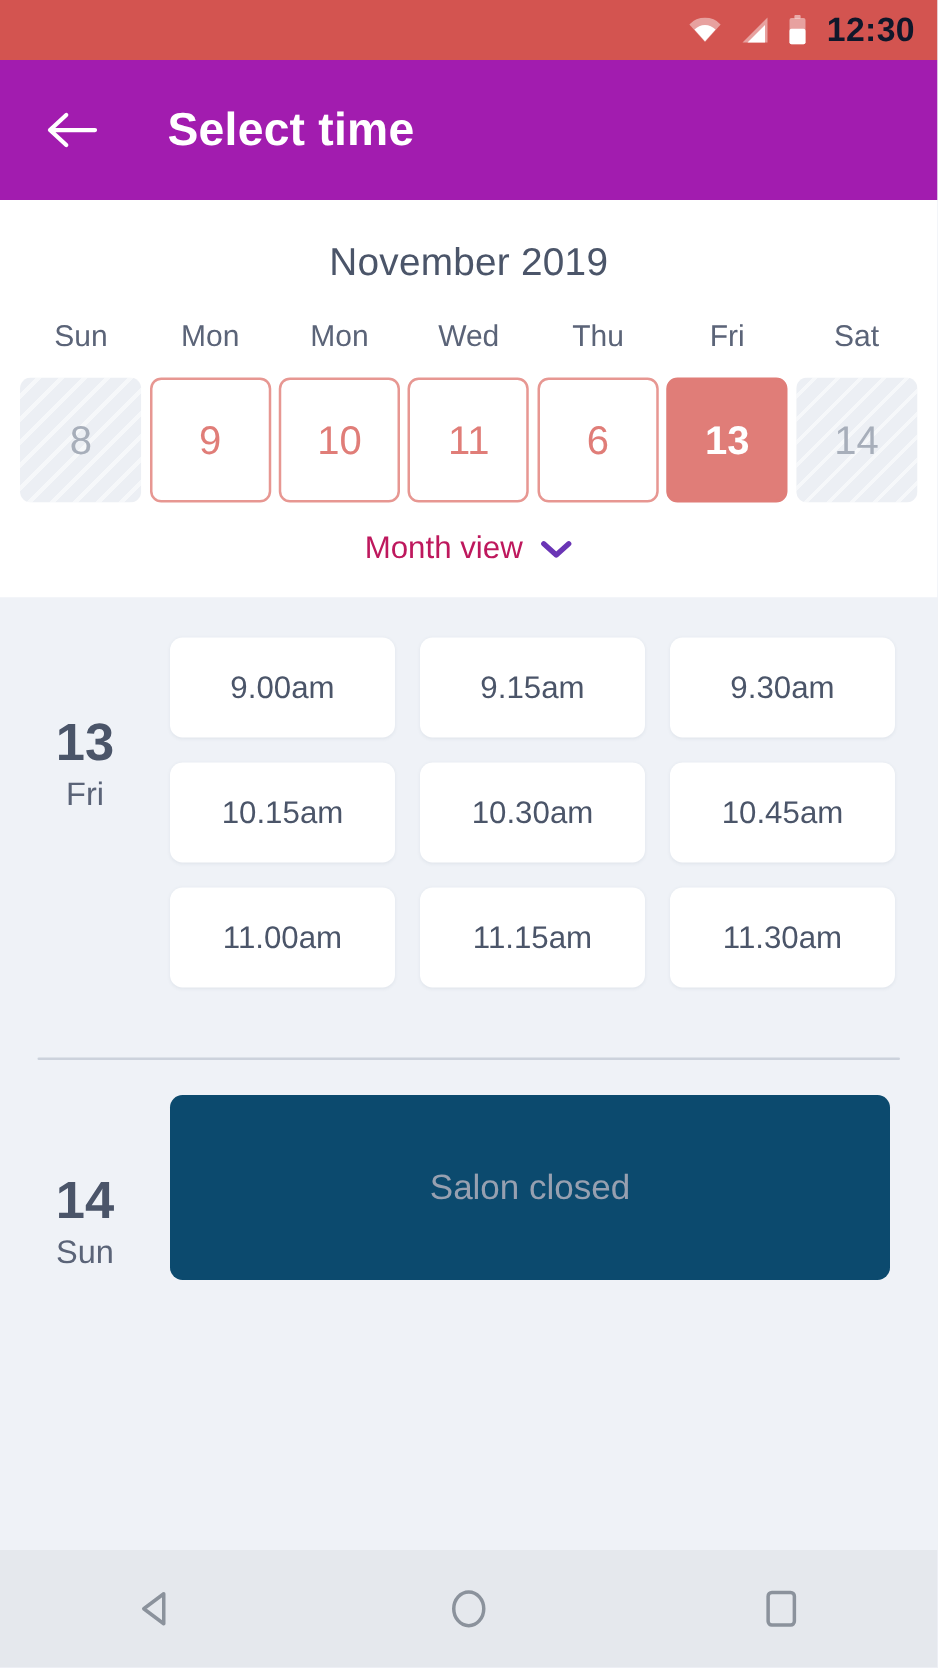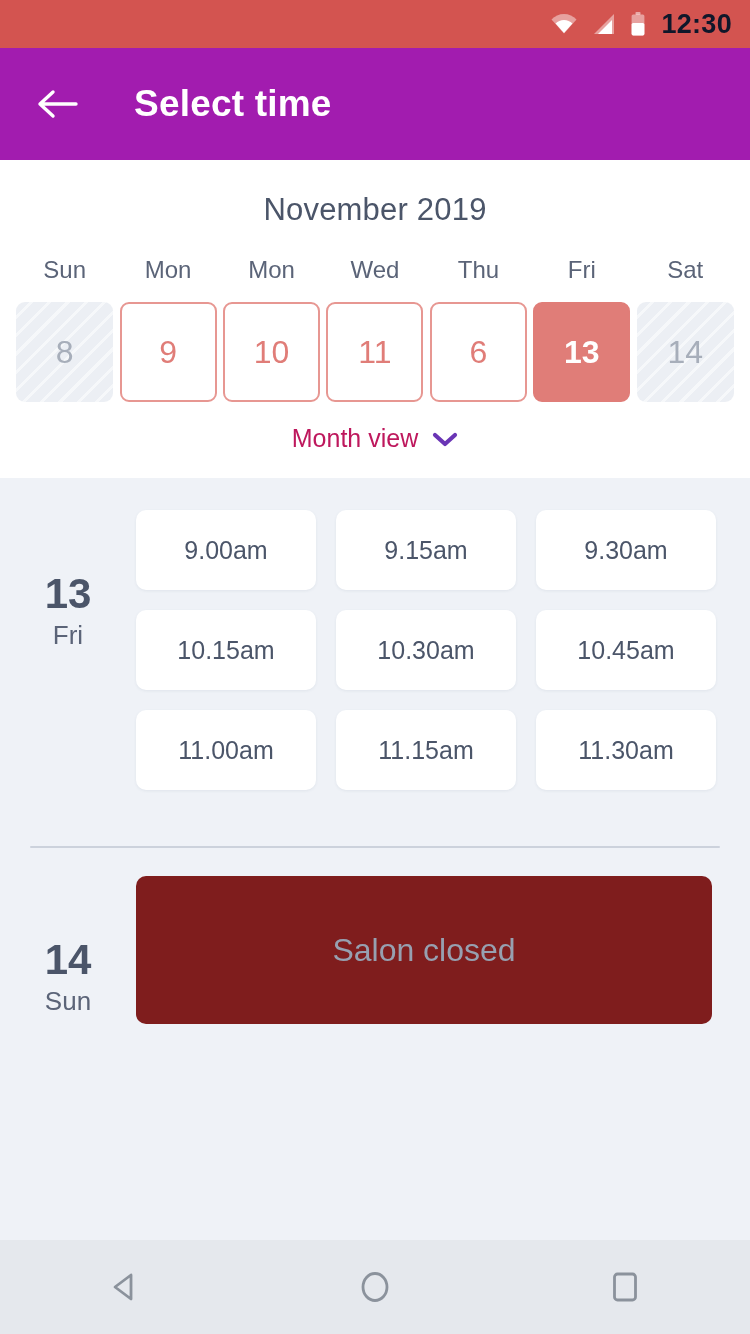--- a/index.html
+++ b/index.html
@@ -171,25 +171,25 @@
     background:#ccd2dc;
     margin:56px 30px 0 30px;
     border-radius:1px;
   }
   #group-14 { padding-top:28px; }
   #group-14 .day-stamp { padding-top:62px; }
   .closed-card {
     flex:1;
     margin-right:38px;
     height:148px;
-    background:#7f1d1d;
+    background:#0c4a6e;
     border-radius:10px;
     display:flex; align-items:center; justify-content:center;
     color:#97a0b0;
-    font-size:32px;
+    font-size:28px;
   }
 
   
   #nav-bar {
     position:absolute; left:0; top:1240px;
     width:750px; height:94px;
     background:#e5e8ed;
     display:flex; align-items:center; justify-content:space-around;
   }
   .nav-btn {

